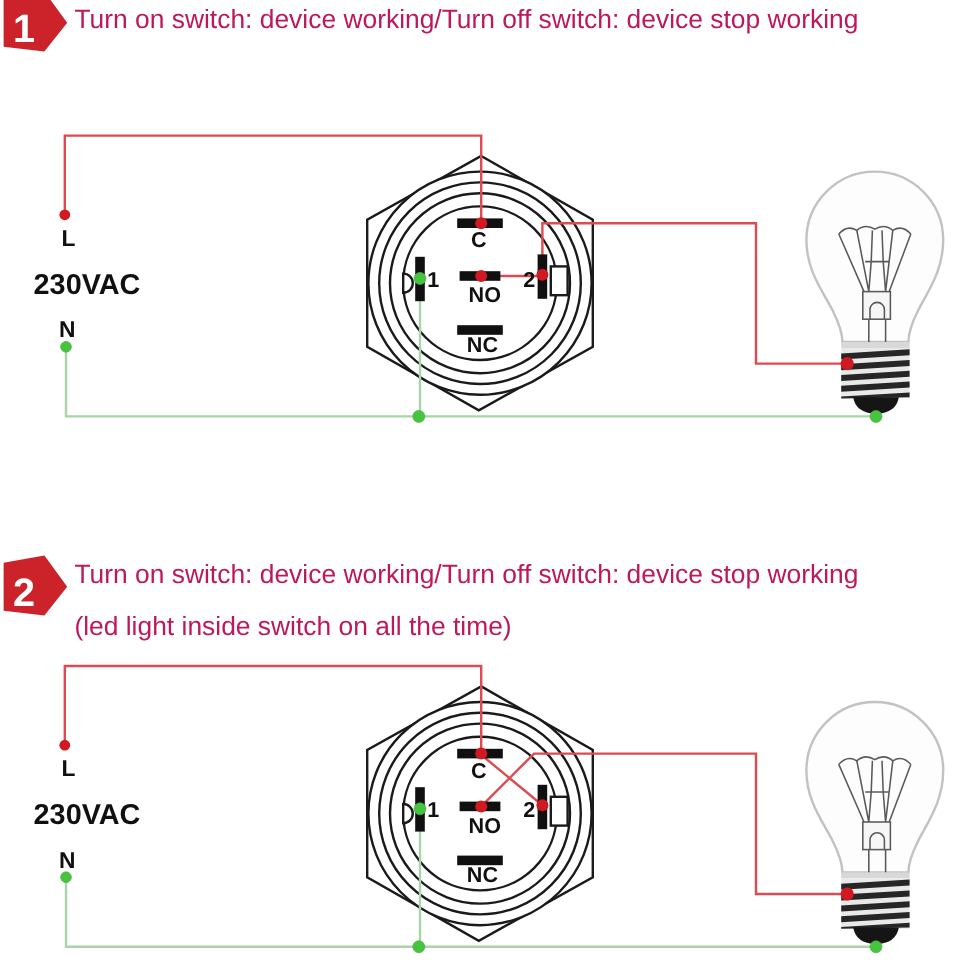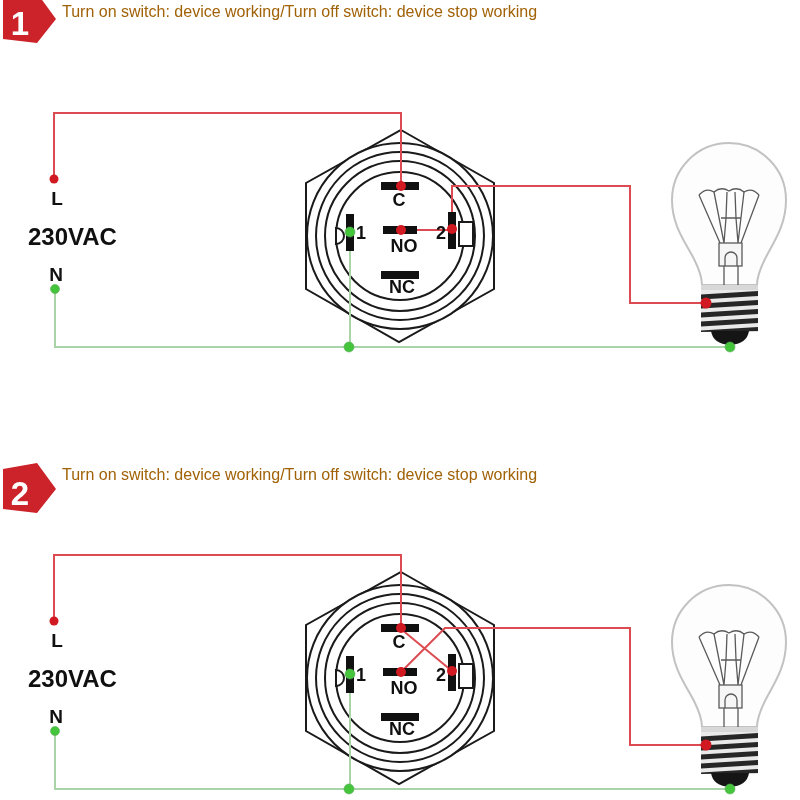--- a/index.html
+++ b/index.html
@@ -1,18 +1,18 @@
 <!DOCTYPE html>
 <html style="--badge-red: #cc2229; --wire-live: #dd4b52; --dot-live: #d01920; --wire-neutral: #a8d4a8; --dot-neutral: #44c53c;"><head>
 <meta charset="utf-8">
 <style>
   html,body{margin:0;padding:0;background:#fff;}
   .page{position:relative;width:800px;height:800px;background:#fff;overflow:hidden;
         font-family:"Liberation Sans",sans-serif;color:#1c1c1c;}
-  .hline{position:absolute;left:62px;font-size:16px;font-weight:400;white-space:nowrap;color:#a16207;}
+  .hline{position:absolute;left:62px;font-size:22px;font-weight:400;white-space:nowrap;color:#be185d;}
   .badge{position:absolute;left:0;width:60px;height:54px;}
   .badge polygon{fill:var(--badge-red);}
   .badge text{font:bold 33px "Liberation Sans",sans-serif;fill:#ffffff;}
   .diagram{position:absolute;left:0;width:800px;height:262px;}
   
   .outline{fill:#ffffff;stroke:#1a1a1a;stroke-width:2;}
   .ring{fill:#ffffff;stroke:#1a1a1a;stroke-width:2;}
   .wire-live{fill:none;stroke:var(--wire-live);stroke-width:2;}
   .wire-neutral{fill:none;stroke:var(--wire-neutral);stroke-width:2;}
   .dot-live{fill:var(--dot-live);}
@@ -106,20 +106,21 @@
       <text class="t-term" x="361" y="239" text-anchor="middle">1</text>
       <text class="t-term" x="441" y="239" text-anchor="middle">2</text>
     </g>
   </svg>
 
   <svg class="badge" style="top:462px" viewBox="0 0 60 54">
     <polygon points="3,7 37,1 56,27 37,51 3,47"></polygon>
     <text x="20" y="43" text-anchor="middle">2</text>
   </svg>
   <div class="hline" style="top:466px">Turn on switch: device working/Turn off switch: device stop working</div>
+  <div class="hline" style="top:509px">(led light inside switch on all the time)</div>
 
   <svg class="diagram" style="top:540px" viewBox="0 98 800 262">
 
     <g>
       <path class="glass" d="M672,200 A57,57 0 1 1 786,200 C786,226 773,243 765,259 C760,269 757,277 757,285 L702,285 C702,277 699,269 694,259 C686,243 672,226 672,200 Z"></path>
       <path class="fil" d="M699,195 Q706,187 714,192 Q721,186 729,191 Q737,186 744,192 Q752,187 759,195"></path>
       <path class="fil" d="M699,195 L720,243 M714,192 L724,243 M727,192 L726,218 M735,192 L736,218 M721,218 L741,218 M726,218 L724,243 M736,218 L738,243 M744,192 L738,243 M759,195 L741,243"></path>
       <rect class="stem" x="719" y="243" width="23" height="23"></rect>
       <path class="fil" d="M725,266 V258 A6,6 0 0 1 737,258 V266 M724,266 V285 M738,266 V285"></path>
       <rect class="collar" x="701" y="285" width="57" height="5"></rect>

